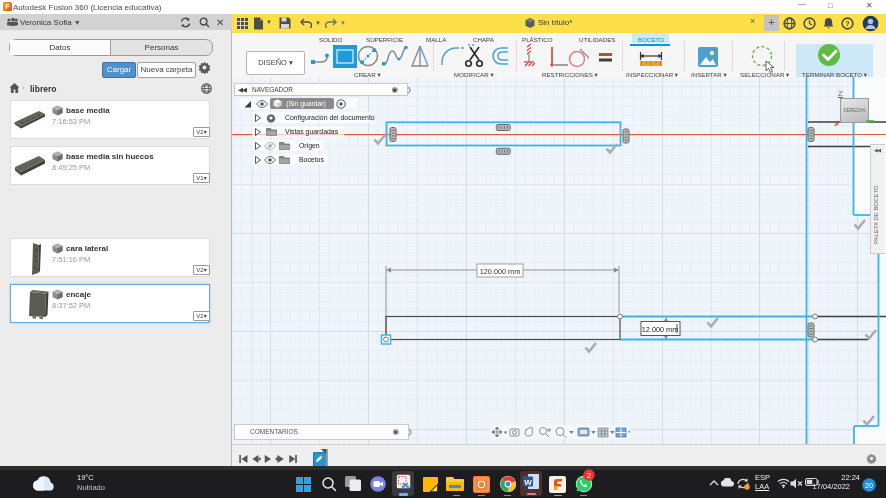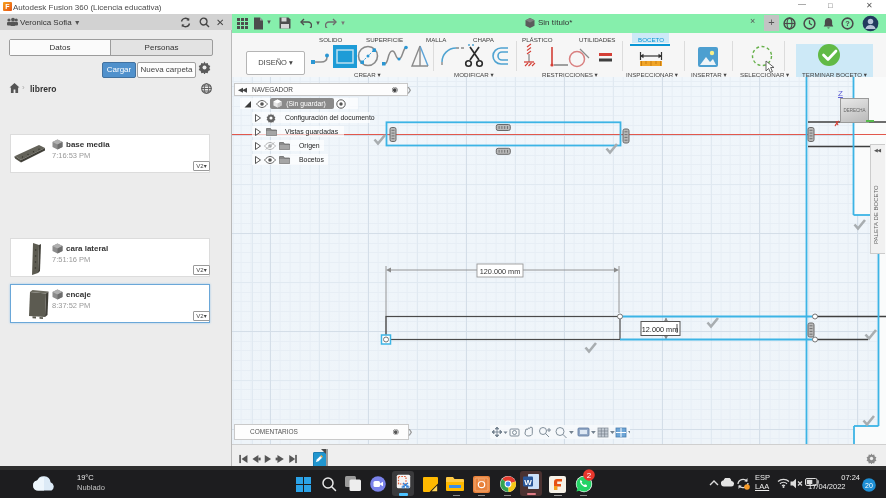--- a/index.html
+++ b/index.html
@@ -3,24 +3,24 @@
 <style>
 html,body{margin:0;padding:0;}
 body{width:886px;height:498px;position:relative;overflow:hidden;font-family:"Liberation Sans",sans-serif;background:#fff;}
 .abs{position:absolute;}
 
 #titlebar{left:0;top:0;width:886px;height:14px;background:#fff;}
 #titlebar .ttl{left:13px;top:2.5px;font-size:8px;color:#4a4a4a;}
 #flogo{left:3px;top:2px;width:9px;height:9px;background:linear-gradient(135deg,#f6a21c,#e75113);border-radius:1px;color:#fff;font-size:7px;font-weight:bold;text-align:center;line-height:9px;}
 .winctl{top:1px;font-size:9px;color:#555;}
 #leftheader{left:0;top:14px;width:232px;height:16px;background:#d2d2d2;border-bottom:1px solid #c2c2c2;}
-#tabstrip{left:232px;top:14px;width:654px;height:19px;background:#86efac;}
+#tabstrip{left:232px;top:14px;width:654px;height:19px;background:#fde047;}
 
 #leftpanel{left:0;top:30px;width:231px;height:436px;background:#ececec;border-right:1px solid #b9b9b9;}
-.seg{left:9px;top:9px;width:202px;height:15px;border:1px solid #9c9c9c;border-radius:2px;background:#e3e3e3;}
+.seg{left:9px;top:9px;width:202px;height:15px;border:1px solid #9c9c9c;border-radius:7px;background:#e3e3e3;}
 .seg .half{position:absolute;top:0;height:15px;font-size:8px;color:#333;text-align:center;line-height:15px;}
 .btn-cargar{left:102px;top:32px;width:32px;height:14px;background:#5091cc;border:1px solid #41719f;border-radius:2px;color:#fff;font-size:8px;text-align:center;line-height:14px;}
 .btn-nueva{left:137px;top:32px;width:57px;height:14px;background:#fdfdfd;border:1px solid #a0a0a0;border-radius:2px;color:#444;font-size:8px;text-align:center;line-height:14px;}
 .card{left:10px;width:200px;height:39px;background:#fff;border:1px solid #dcdcdc;box-sizing:border-box;}
 .card.sel{border:1px solid #6aa7d8;box-shadow:0 0 2px #9cc6e8;}
 .cname{position:absolute;left:55px;top:5px;font-size:8px;font-weight:bold;color:#333;}
 .ctime{position:absolute;left:41px;top:16px;font-size:7.5px;color:#999;}
 .cver{position:absolute;left:182px;top:26px;width:15px;height:8px;border:1px solid #9a9a9a;border-radius:1px;font-size:6px;color:#444;text-align:center;line-height:8px;}
 
 #ribbon{left:232px;top:33px;width:654px;height:44px;background:#f6f6f6;border-bottom:1px solid #d8d8d8;}
@@ -166,37 +166,50 @@
   <div class="abs" style="left:22px;top:53px;font-size:8px;color:#aaa;">›</div>
   <div class="abs" style="left:30px;top:54px;font-size:8.5px;font-weight:bold;color:#333;">librero</div>
   <svg class="abs" style="left:201px;top:53px;" width="11" height="11" viewBox="0 0 11 11">
       <circle cx="5.5" cy="5.5" r="4.8" fill="none" stroke="#555" stroke-width="1.1"></circle>
       <ellipse cx="5.5" cy="5.5" rx="2.2" ry="4.8" fill="none" stroke="#555" stroke-width="0.9"></ellipse>
       <line x1="0.7" y1="5.5" x2="10.3" y2="5.5" stroke="#555" stroke-width="0.9"></line>
       <line x1="1.4" y1="3" x2="9.6" y2="3" stroke="#555" stroke-width="0.9"></line>
       <line x1="1.4" y1="8" x2="9.6" y2="8" stroke="#555" stroke-width="0.9"></line>
     </svg>
 
-  <div class="card abs" style="top:70px;margin-top:34px;">
+  <div class="card abs" style="top:70px;">
     <svg class="abs" style="left:3px;top:7px;" width="33" height="24" viewBox="0 0 33 24">
         <polygon points="1,14 25,3 31,6 7,18" fill="#64635a"></polygon>
         <polygon points="7,18 31,6 31,8.5 7,20.5" fill="#403f38"></polygon>
         <polygon points="1,14 7,18 7,20.5 1,16.5" fill="#504f46"></polygon>
         <circle cx="8.5,15" cy="15" r="0.7" fill="#35342e"></circle>
         <circle cx="8.5" cy="15" r="0.7" fill="#35342e"></circle>
         <circle cx="14" cy="12.4" r="0.7" fill="#35342e"></circle>
         <circle cx="19.5" cy="9.8" r="0.7" fill="#35342e"></circle>
         <circle cx="25" cy="7.2" r="0.7" fill="#35342e"></circle>
       </svg>
     <svg class="abs cube" style="left:41px;top:4px;" width="11" height="11">
         <use href="#cubeico"></use>
       </svg>
     <div class="cname">base media</div>
       <div class="ctime">7:16:53 PM</div>
       <div class="cver">V2▾</div>
+  </div>
+  <div class="card abs" style="top:116px;">
+    <svg class="abs" style="left:3px;top:7px;" width="33" height="24" viewBox="0 0 33 24">
+        <polygon points="1,13 25,2 31,6 7,18" fill="#64635a"></polygon>
+        <polygon points="7,18 31,6 31,9.5 7,21.5" fill="#403f38"></polygon>
+        <polygon points="1,13 7,18 7,21.5 1,16.5" fill="#504f46"></polygon>
+      </svg>
+    <svg class="abs cube" style="left:41px;top:4px;" width="11" height="11">
+        <use href="#cubeico"></use>
+      </svg>
+    <div class="cname">base media sin huecos</div>
+      <div class="ctime">8:49:25 PM</div>
+      <div class="cver">V1▾</div>
   </div>
   <div class="card abs" style="top:208px;">
     <svg class="abs" style="left:2px;top:2px;" width="44" height="36" viewBox="0 0 44 36">
         <polygon points="20,2 26,4 25,32 19,34" fill="#5c5b51"></polygon>
         <polygon points="26,4 28,3 27,30 25,32" fill="#403f38"></polygon>
         <circle cx="22.7" cy="9" r="0.8" fill="#35342e"></circle>
         <circle cx="22.6" cy="15" r="0.8" fill="#35342e"></circle>
         <circle cx="22.5" cy="21" r="0.8" fill="#35342e"></circle>
         <circle cx="22.4" cy="27" r="0.8" fill="#35342e"></circle>
       </svg>
@@ -696,19 +709,19 @@
     </svg>
   <svg class="abs" style="left:790px;top:11.5px;" width="13" height="11" viewBox="0 0 13 11">
       <path d="M0.5 3.5h2.5L6 0.8v9.4L3 7.5H0.5z" fill="#dcdcdc"></path>
       <path d="M8 3.5l4 4M12 3.5l-4 4" stroke="#dcdcdc" stroke-width="1.2"></path>
     </svg>
   <svg class="abs" style="left:805px;top:12px;" width="14" height="8" viewBox="0 0 14 8">
       <rect x="0.5" y="0.5" width="11.5" height="7" rx="1.5" fill="none" stroke="#dcdcdc" stroke-width="1"></rect>
       <rect x="1.8" y="1.8" width="5.5" height="4.4" fill="#dcdcdc"></rect>
       <rect x="12.5" y="2.3" width="1.2" height="3.4" fill="#dcdcdc"></rect>
     </svg>
-  <div class="tbtxt" style="left:838px;top:6.5px;width:22px;text-align:right;">07:24</div>
-  <div class="tbtxt" style="left:808px;top:16px;width:42px;text-align:left;">17/04/2022</div>
+  <div class="tbtxt" style="left:838px;top:6.5px;width:22px;text-align:right;">22:24</div>
+  <div class="tbtxt" style="left:808px;top:16px;width:42px;text-align:right;">17/04/2022</div>
   <svg class="abs" style="left:862px;top:11.5px;" width="14" height="14" viewBox="0 0 14 14">
       <circle cx="7" cy="7" r="6.8" fill="#1e8fd5"></circle>
       <text x="7" y="9.7" font-size="7" fill="#fff" text-anchor="middle" font-family="Liberation Sans">20</text>
     </svg>
 </div>
 
 </body></html>

